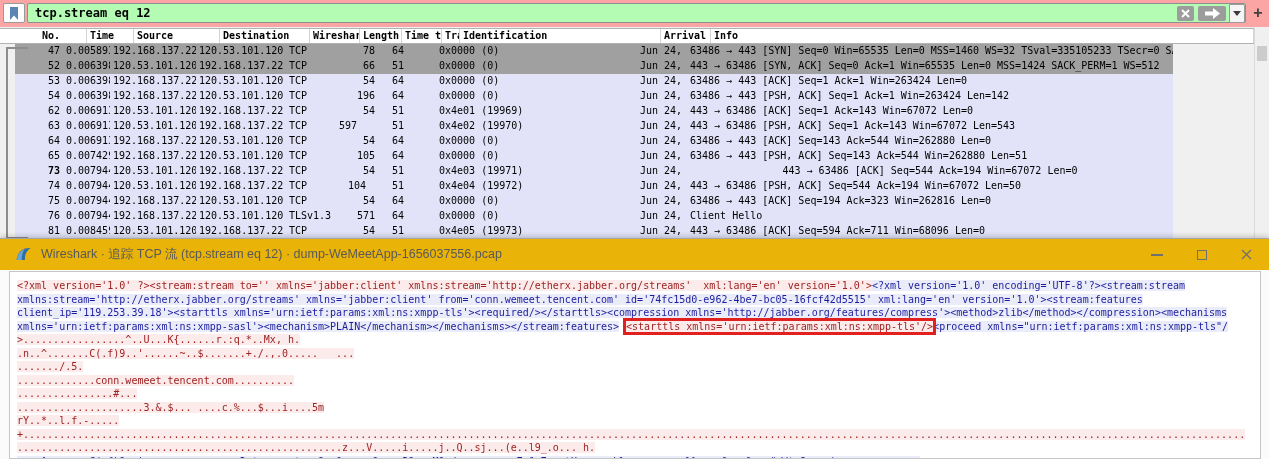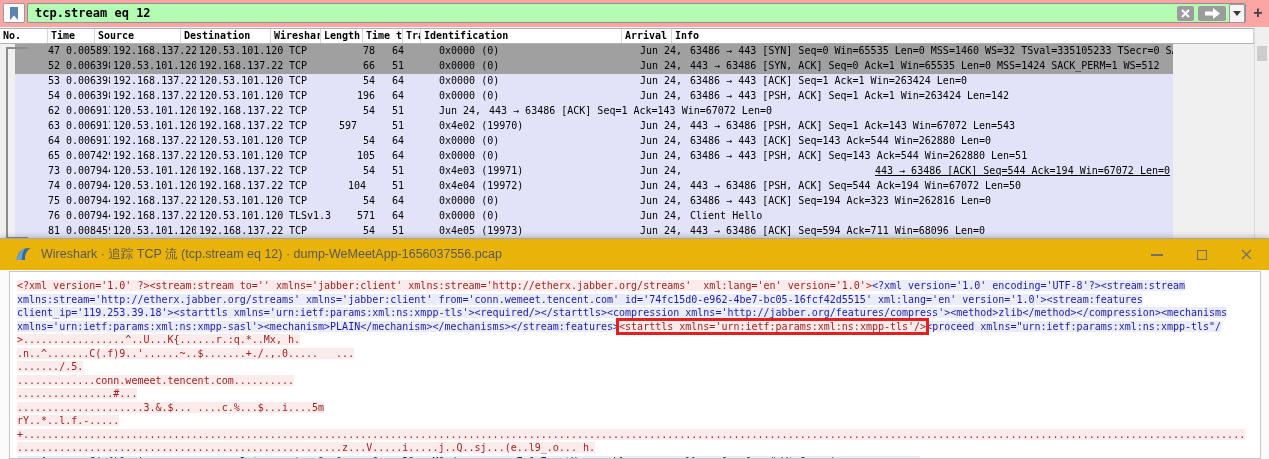--- a/index.html
+++ b/index.html
@@ -10,21 +10,21 @@
   .filterbar{position:absolute;top:0;left:0;right:0;height:27px;background:#fca5a5;}
   .bookmark-btn{position:absolute;left:3px;top:3px;width:22px;height:20px;background:#fdfdfd;border:1px solid #9a9a9a;border-radius:2px;display:flex;align-items:center;justify-content:center;box-sizing:border-box;}
   .filter-field{position:absolute;left:27px;top:3px;width:1219px;height:20px;background:#b4fbb4;border:1px solid #8f8f8f;border-radius:2px;box-sizing:border-box;display:flex;align-items:center;padding-left:7px;font-size:12px;font-weight:bold;color:#000;}
   .btn-clear{position:absolute;left:1177px;top:6px;width:17px;height:15px;background:#9c9c9c;border-radius:2px;display:flex;align-items:center;justify-content:center;}
   .btn-apply{position:absolute;left:1198px;top:6px;width:28px;height:15px;background:#9c9c9c;border-radius:2px;display:flex;align-items:center;justify-content:center;}
   .btn-caret{position:absolute;left:1229px;top:4px;width:16px;height:19px;background:#f5f5f5;border:1px solid #9a9a9a;border-radius:0 2px 2px 0;box-sizing:border-box;display:flex;align-items:center;justify-content:center;}
   .caret-shape{width:0;height:0;border-left:4px solid transparent;border-right:4px solid transparent;border-top:5px solid #3c3c3c;}
   .btn-plus{position:absolute;left:1250px;top:3px;width:16px;height:20px;display:flex;align-items:center;justify-content:center;font-family:"Liberation Sans",sans-serif;font-size:16px;font-weight:bold;color:#3f3f3f;}
 
   
-  .header-row{position:absolute;top:28px;left:0;width:1254px;height:16px;background:#ffffff;border-top:1px solid #b2b2b2;border-bottom:1px solid #b2b2b2;box-sizing:border-box;display:flex;font-size:10px;font-weight:bold;color:#000;}
+  .header-row{position:absolute;top:28px;left:0;width:1254px;height:16px;background:#ffffff;border-top:1px solid #b2b2b2;border-bottom:1px solid #b2b2b2;box-sizing:border-box;display:flex;font-size:10px;font-weight:bold;color:#000;padding-left:39px;}
   .hcell{box-sizing:border-box;border-right:1px solid #d4d4d4;padding:1px 2px 0 3px;overflow:hidden;white-space:nowrap;}
   .rows{position:absolute;top:44px;left:0;width:1158px;height:196px;background:#a21caf;overflow:hidden;margin-left:15px;}
   .prow{display:flex;height:15px;background:#e2e2f8;font-size:10px;color:#000;}
   .prow.selected{background:#a0a0a0;}
   .pcell{box-sizing:border-box;padding:1px 3px 0 3px;overflow:hidden;white-space:nowrap;}
   .bracket{position:absolute;left:6px;top:47px;width:20px;height:188px;border-left:2px solid #8d8d8d;border-top:2px solid #8d8d8d;border-bottom:2px solid #8d8d8d;pointer-events:none;}
   .vscroll{position:absolute;right:0;top:28px;width:15px;height:211px;background:#f0f0f0;border-left:1px solid #dadada;box-sizing:border-box;}
   .vthumb{position:absolute;left:2px;top:18px;width:10px;height:15px;background:#cccccc;}
 
   
@@ -34,21 +34,21 @@
   .title-text{margin-left:9px;font-family:"Liberation Sans",sans-serif;font-size:12.5px;color:#595959;white-space:nowrap;}
   .winbtns{position:absolute;right:0;top:0;height:31px;display:flex;}
   .winbtn{width:45px;height:31px;display:flex;align-items:center;justify-content:center;}
   .glyph-min{width:12px;height:0;border-top:2px solid #707070;}
   .glyph-max{width:10px;height:10px;border:1.5px solid #707070;box-sizing:border-box;}
   .stream-panel{position:absolute;left:9px;right:8px;top:32px;bottom:0;background:#ffffff;border:1px solid #c6c6c6;box-sizing:border-box;overflow:hidden;}
   .stream-text{position:absolute;left:7px;top:7px;font-size:10px;line-height:13.5px;white-space:pre;}
   .sline{height:13.5px;}
   .seg-client{color:#9e2222;background:#fcebeb;}
   .seg-server{color:#1c1c9e;background:#eaedf9;}
-  .boxed{box-shadow:0 0 0 3px #e32020;position:relative;z-index:2;}
+  .boxed{box-shadow:0 0 0 3px #e32020;position:relative;z-index:2;margin-left:7px;}
 </style>
 </head>
 <body>
 
 <div class="app">
 
   <div class="filterbar">
     <div class="bookmark-btn">
       <svg width="12" height="15" viewBox="0 0 12 15">
           <path d="M2 1 h8 v13 l-4 -4.5 l-4 4.5 z" fill="#5b84b5"></path>
@@ -142,20 +142,21 @@
       </div>
       <div class="prow">
         <div class="pcell" style="width: 48px; text-align: right;">62</div>
         <div class="pcell" style="width: 47px; text-align: left;">0.006913</div>
         <div class="pcell" style="width: 86px; text-align: left;">120.53.101.120</div>
         <div class="pcell" style="width: 90px; text-align: left;">192.168.137.22</div>
         <div class="pcell" style="width: 50px; text-align: left;">TCP</div>
         <div class="pcell" style="width: 42px; text-align: right;">54</div>
         <div class="pcell" style="width: 40px; text-align: center;">51</div>
         <div class="pcell" style="width: 18px; text-align: left;"></div>
+        <div class="pcell" style="width: 201px; text-align: left;">0x4e01 (19969)</div>
         <div class="pcell" style="width: 50px; text-align: left;">Jun 24, …</div>
         <div class="pcell" style="flex: 1 1 0%; text-align: left;">443 → 63486 [ACK] Seq=1 Ack=143 Win=67072 Len=0</div>
       </div>
       <div class="prow">
         <div class="pcell" style="width: 48px; text-align: right;">63</div>
         <div class="pcell" style="width: 47px; text-align: left;">0.006913</div>
         <div class="pcell" style="width: 86px; text-align: left;">120.53.101.120</div>
         <div class="pcell" style="width: 90px; text-align: left;">192.168.137.22</div>
         <div class="pcell" style="width: 50px; text-align: left;">TCP</div>
         <div class="pcell" style="width: 42px; text-align: left;">597</div>
@@ -185,31 +186,31 @@
         <div class="pcell" style="width: 90px; text-align: left;">120.53.101.120</div>
         <div class="pcell" style="width: 50px; text-align: left;">TCP</div>
         <div class="pcell" style="width: 42px; text-align: right;">105</div>
         <div class="pcell" style="width: 40px; text-align: center;">64</div>
         <div class="pcell" style="width: 18px; text-align: left;"></div>
         <div class="pcell" style="width: 201px; text-align: left;">0x0000 (0)</div>
         <div class="pcell" style="width: 50px; text-align: left;">Jun 24, …</div>
         <div class="pcell" style="flex: 1 1 0%; text-align: left;">63486 → 443 [PSH, ACK] Seq=143 Ack=544 Win=262880 Len=51</div>
       </div>
       <div class="prow">
-        <div class="pcell" style="width: 48px; text-align: right;">73</div>
+        <div class="pcell" style="width: 48px; text-align: right; font-weight: bold;">73</div>
         <div class="pcell" style="width: 47px; text-align: left;">0.007944</div>
         <div class="pcell" style="width: 86px; text-align: left;">120.53.101.120</div>
         <div class="pcell" style="width: 90px; text-align: left;">192.168.137.22</div>
         <div class="pcell" style="width: 50px; text-align: left;">TCP</div>
         <div class="pcell" style="width: 42px; text-align: right;">54</div>
         <div class="pcell" style="width: 40px; text-align: center;">51</div>
         <div class="pcell" style="width: 18px; text-align: left;"></div>
         <div class="pcell" style="width: 201px; text-align: left;">0x4e03 (19971)</div>
         <div class="pcell" style="width: 50px; text-align: left;">Jun 24, …</div>
-        <div class="pcell" style="flex: 1 1 0%; text-align: right; text-decoration: underline;">443 → 63486 [ACK] Seq=544 Ack=194 Win=67072 Len=0</div>
+        <div class="pcell" style="flex: 1 1 0%; text-align: center;">443 → 63486 [ACK] Seq=544 Ack=194 Win=67072 Len=0</div>
       </div>
       <div class="prow">
         <div class="pcell" style="width: 48px; text-align: right;">74</div>
         <div class="pcell" style="width: 47px; text-align: left;">0.007944</div>
         <div class="pcell" style="width: 86px; text-align: left;">120.53.101.120</div>
         <div class="pcell" style="width: 90px; text-align: left;">192.168.137.22</div>
         <div class="pcell" style="width: 50px; text-align: left;">TCP</div>
         <div class="pcell" style="width: 42px; text-align: center;">104</div>
         <div class="pcell" style="width: 40px; text-align: center;">51</div>
         <div class="pcell" style="width: 18px; text-align: left;"></div>

